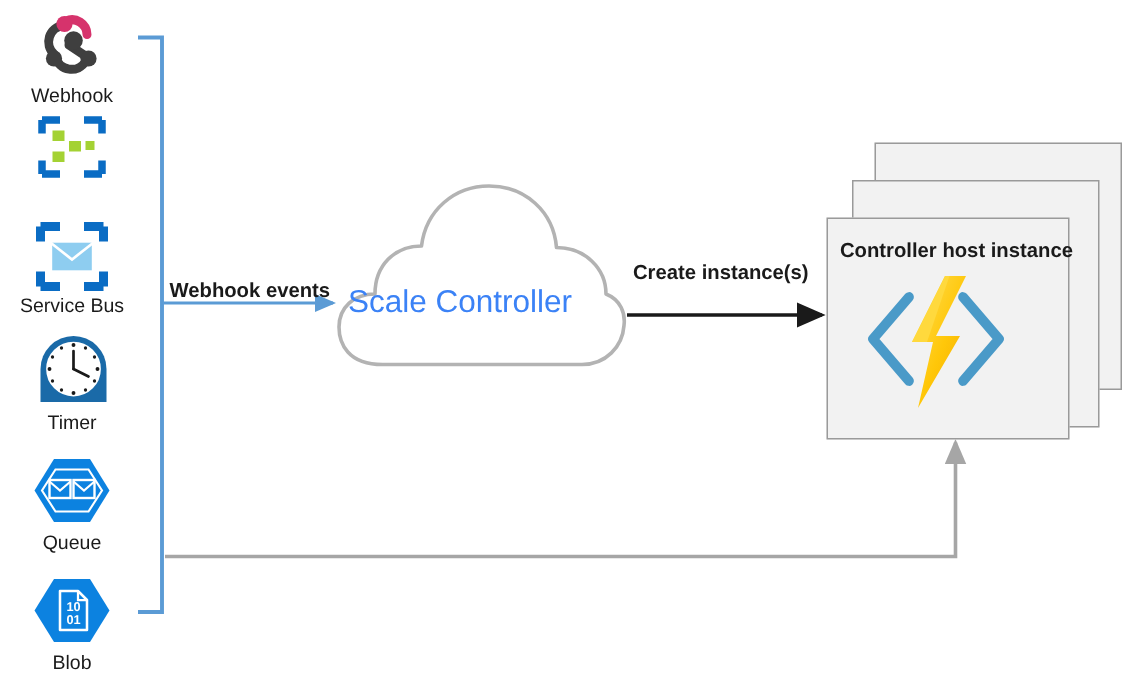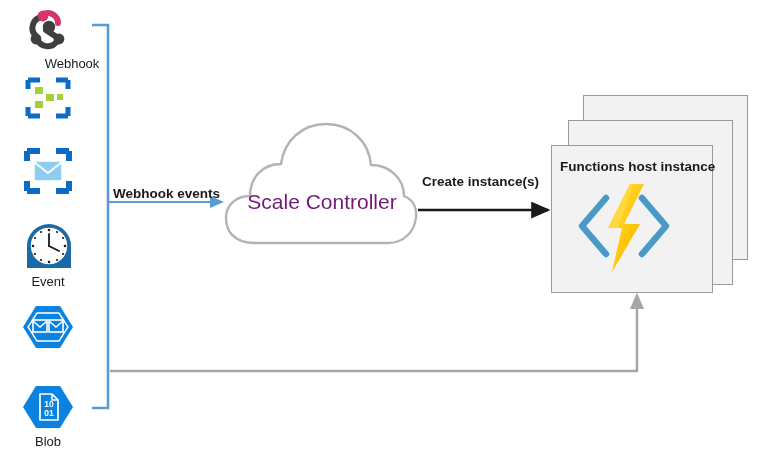--- a/index.html
+++ b/index.html
@@ -50,23 +50,22 @@
     color: #1a1a1a;
     white-space: nowrap;
     font-weight: bold;
   }
   
   .cloud-label {
     position: absolute;
     left: 232px;
     top: 190px;
     width: 180px;
-    text-align: center;
     font-size: 21px;
-    color: #701a75;
+    color: #3b82f6;
     white-space: nowrap;
   }
   
   .host-card {
     position: absolute;
     background: #f2f2f2;
     border: 1px solid #9a9a9a;
     box-sizing: border-box;
   }
   .host-title {
@@ -208,52 +207,54 @@
     </g>
 
     <g transform="translate(578,182)">
       <path d="M28,16 L4,44 L28,72" fill="none" stroke="#4a9ac8" stroke-width="6.5" stroke-linecap="round" stroke-linejoin="round"></path>
       <path d="M64,16 L88,44 L64,72" fill="none" stroke="#4a9ac8" stroke-width="6.5" stroke-linecap="round" stroke-linejoin="round"></path>
       <path d="M52,2 L30,46 L44,46 L34,90 L62,42 L46,42 L66,2 Z" fill="url(#boltGrad)"></path>
       <path d="M52,2 L30,46 L40,46 L55,2 Z" fill="#ffd93d"></path>
     </g>
   </svg>
 
-  <div class="trigger" style="top:8px;padding-left:24px;">
+  <div class="trigger" style="top:8px;">
     <div class="glyph"></div>
     <div class="cap">Webhook</div>
   </div>
   <div class="trigger" style="top:76px;">
     <div class="glyph"></div>
   </div>
   <div class="trigger" style="top:148px;">
     <div class="glyph"></div>
+    <div class="cap">Service Bus</div>
   </div>
   <div class="trigger" style="top:222px;">
     <div class="glyph" style="height:50px"></div>
-    <div class="cap">Event</div>
+    <div class="cap">Timer</div>
   </div>
   <div class="trigger" style="top:304px;">
     <div class="glyph" style="height:48px"></div>
+    <div class="cap">Queue</div>
   </div>
   <div class="trigger" style="top:384px;">
     <div class="glyph" style="height:48px"></div>
     <div class="cap">Blob</div>
   </div>
 
   <div class="edge-label" style="left:113px; top:186px;">Webhook events</div>
   <div class="edge-label" style="left:422px; top:174px;">Create instance(s)</div>
 
   <div class="cloud-label">Scale Controller</div>
 
   <div class="host-card" style="left:583px; top:95px; width:165px; height:165px;"></div>
   <div class="host-card" style="left:568px; top:120px; width:165px; height:165px;"></div>
   <div class="host-card" style="left:551px; top:145px; width:162px; height:148px;"></div>
 
-  <div class="host-title">Functions host instance</div>
+  <div class="host-title">Controller host instance</div>
 
   <svg class="func-logo" viewBox="0 0 92 92">
     <defs>
       <linearGradient id="boltGrad2" x1="0" y1="0" x2="1" y2="1">
         <stop offset="0%" stop-color="#ffe05c"></stop>
         <stop offset="55%" stop-color="#ffc709"></stop>
         <stop offset="100%" stop-color="#f2a900"></stop>
       </linearGradient>
     </defs>
     <path d="M28,16 L4,44 L28,72" fill="none" stroke="#4a9ac8" stroke-width="6.5" stroke-linecap="round" stroke-linejoin="round"></path>

